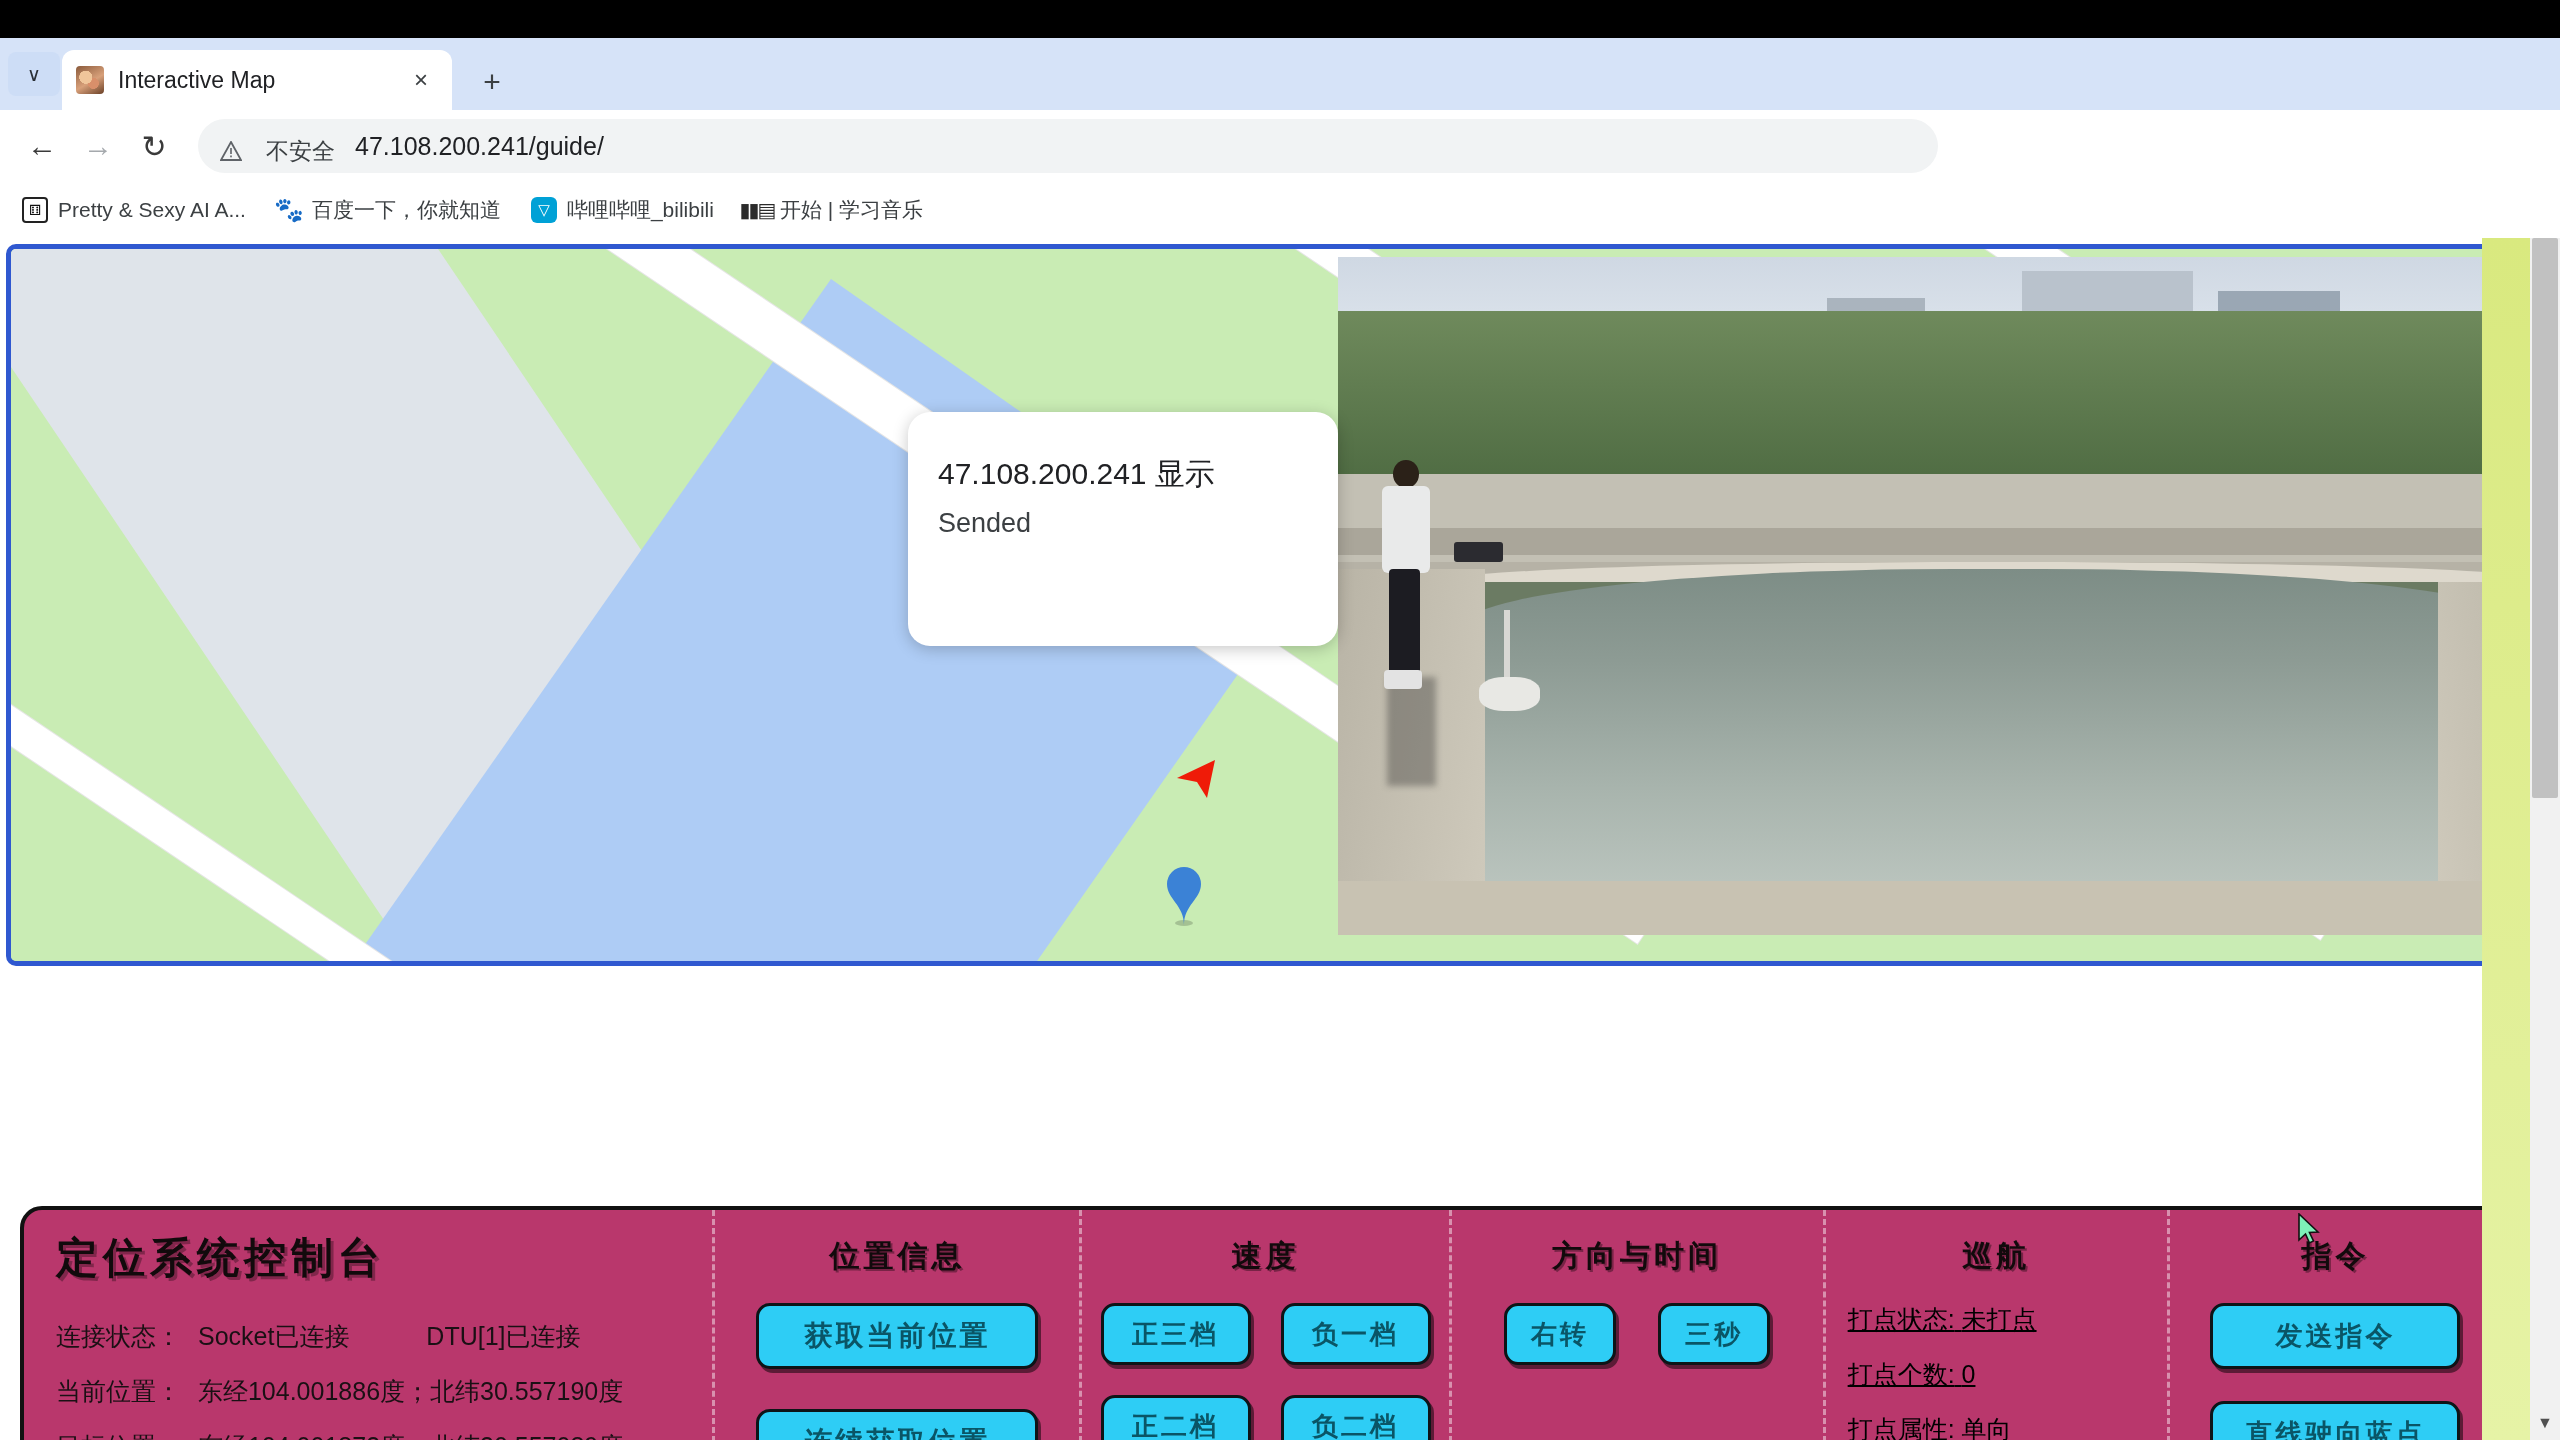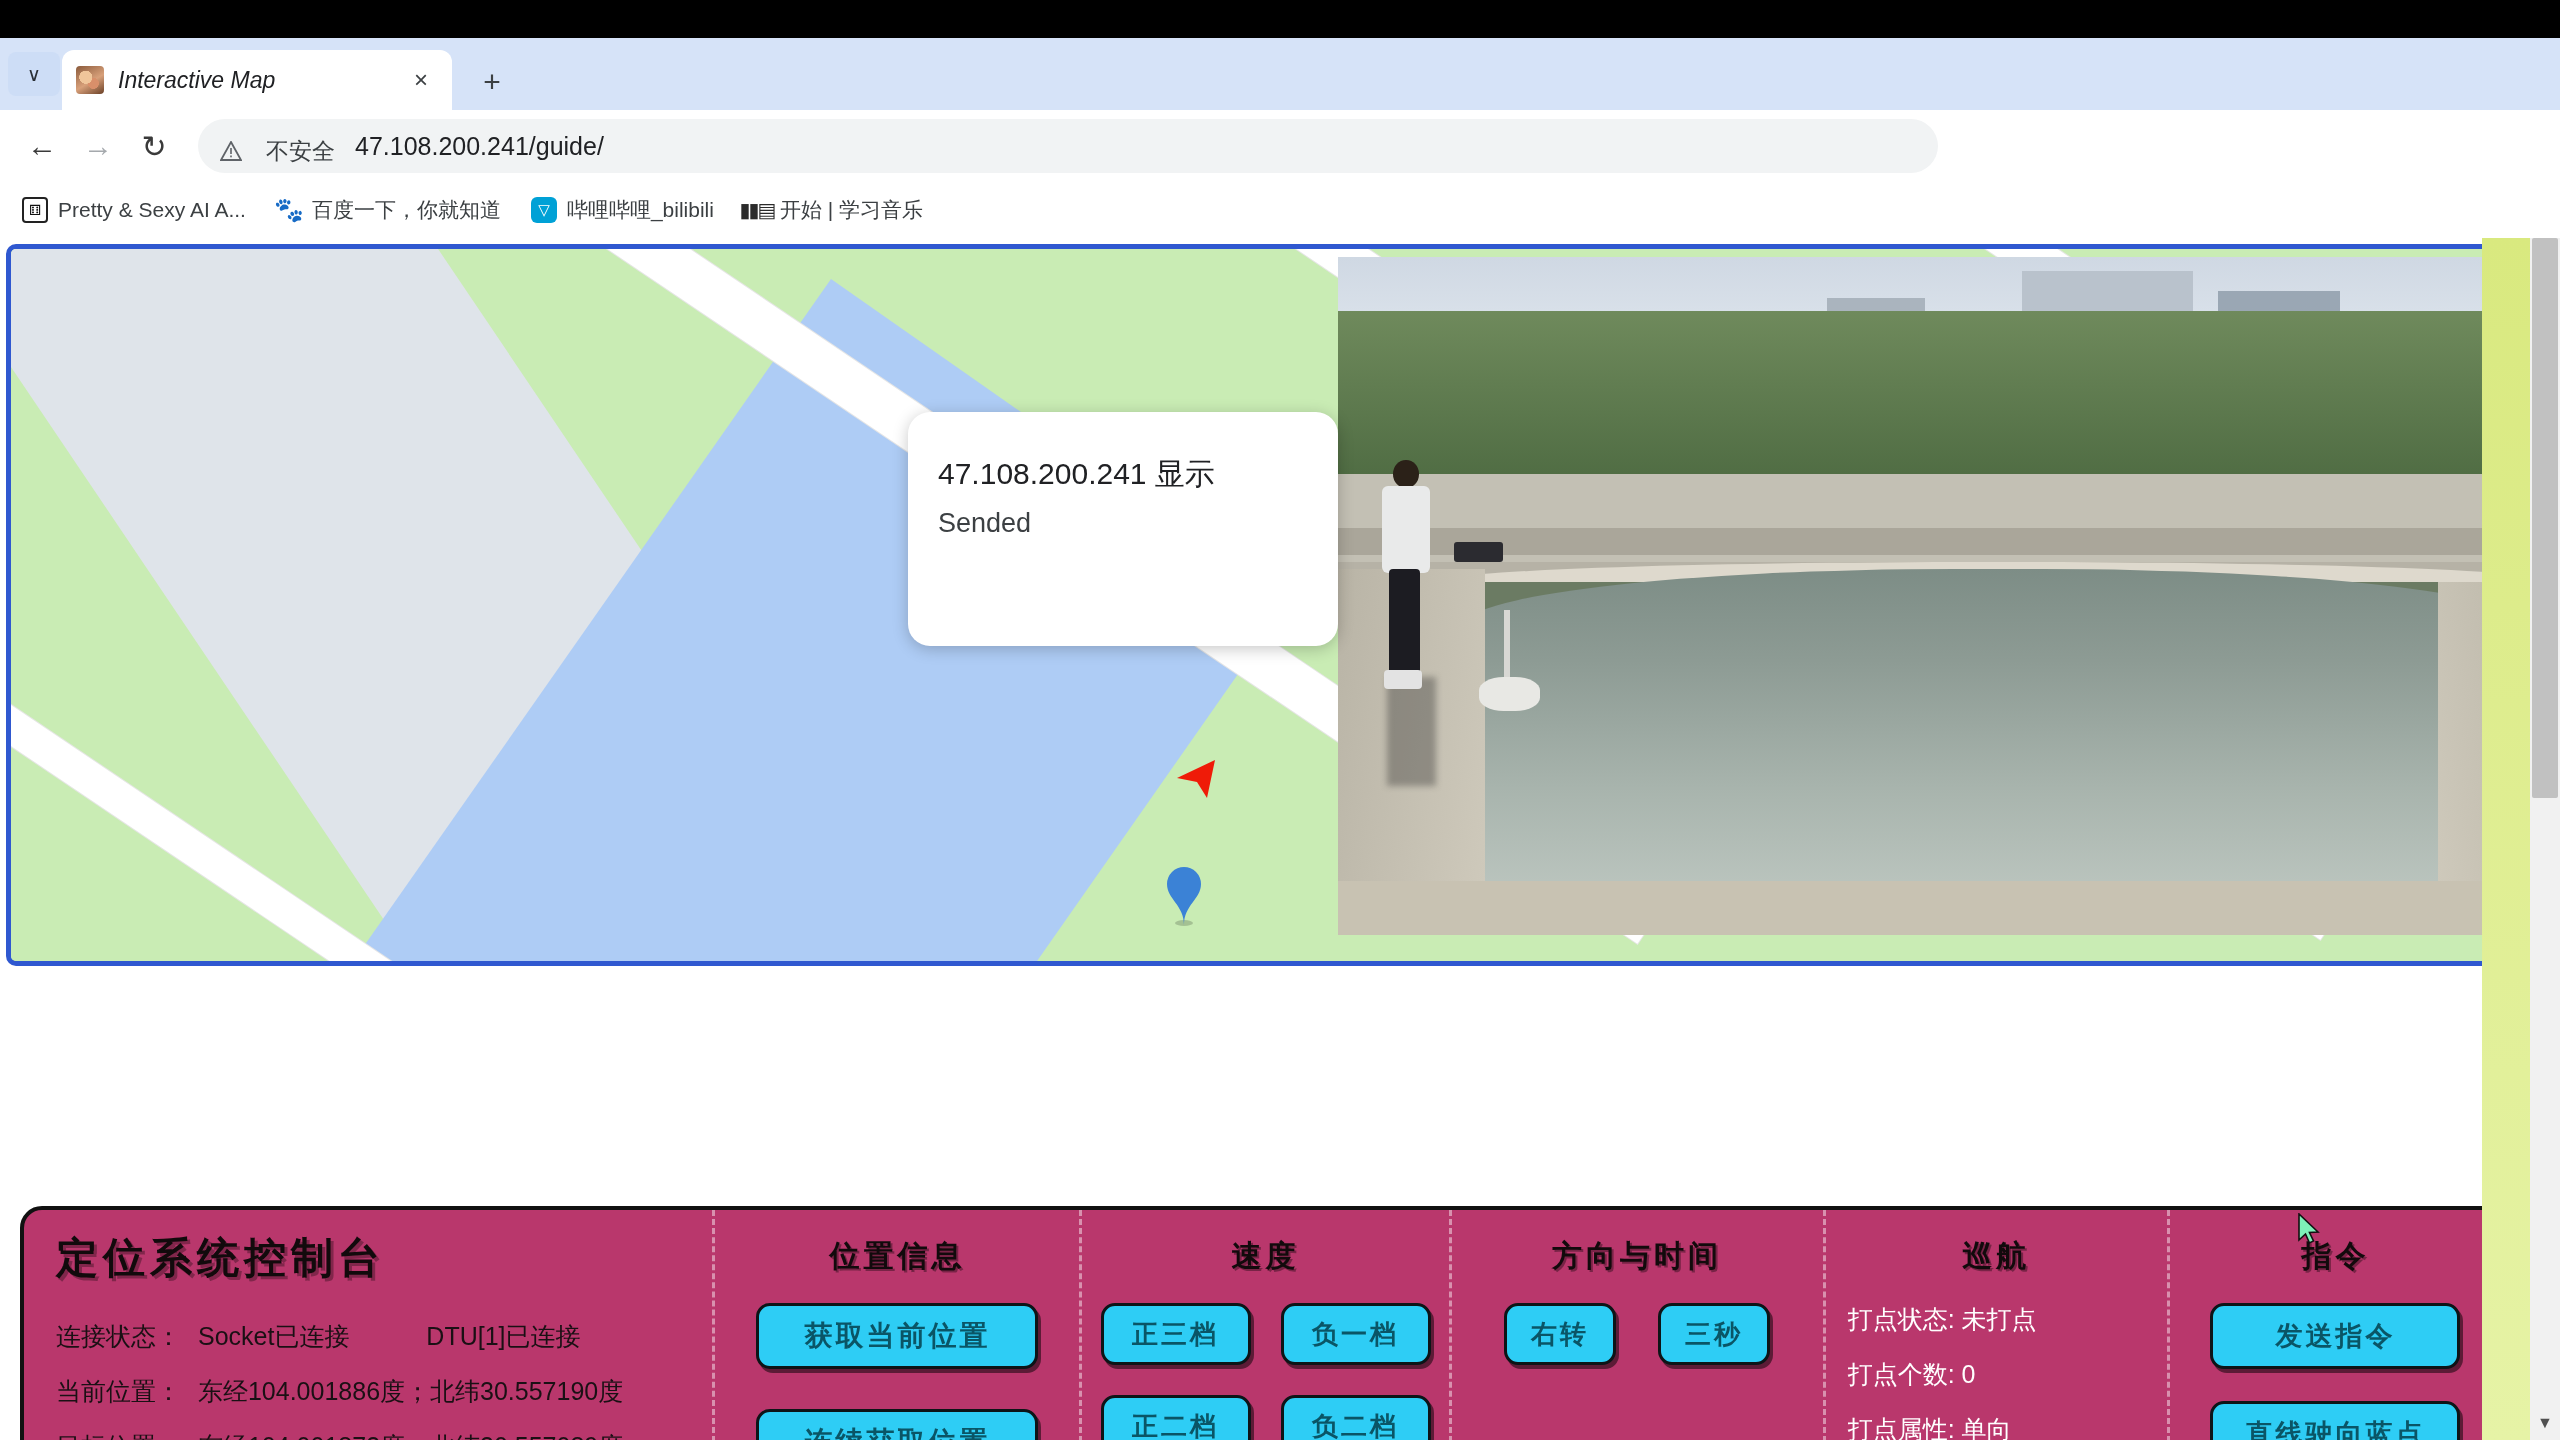--- a/index.html
+++ b/index.html
@@ -28,21 +28,21 @@
     background:#fff; border-radius:12px 12px 0 0;
     display:flex; align-items:center; padding:0 14px;
   }
   .tab-fav {
     width:28px; height:28px; border-radius:4px; flex:none;
     background:
       radial-gradient(circle at 35% 40%, #f0c59a 0 26%, transparent 27%),
       radial-gradient(circle at 62% 62%, #d98f6a 0 22%, transparent 23%),
       linear-gradient(150deg,#8a5a3b,#d8a07a 55%,#6a4027);
   }
-  .tab-title { flex:1; margin-left:14px; font-size:23px; color:#202124; white-space:nowrap; overflow:hidden;font-style:italic; }
+  .tab-title { flex:1; margin-left:14px; font-size:23px; color:#202124; white-space:nowrap; overflow:hidden; }
   .tab-close { width:34px; height:34px; display:flex; align-items:center; justify-content:center;
                color:#3c4043; font-size:24px; border-radius:50%; }
   .newtab {
     position:absolute; left:470px; top:22px; width:44px; height:44px;
     display:flex; align-items:center; justify-content:center;
     color:#3c4043; font-size:30px; border-radius:50%;
   }
 
   .toolbar { position:relative; height:72px; background:#fff; display:flex; align-items:center; padding-left:14px; }
   .nav-btn { width:56px; height:56px; border-radius:50%; display:flex; align-items:center; justify-content:center;
@@ -177,21 +177,21 @@
     cursor:pointer; user-select:none;
   }
   .btn-wide { width:282px; height:66px; font-size:28px; margin:0 auto 40px; }
   .btn-small { width:150px; height:62px; font-size:26px; }
   .btn-tiny { width:112px; height:62px; font-size:26px; }
   .btn-cmd { width:250px; height:66px; font-size:27px; margin:0 auto 32px; }
 
   .grid2 { display:flex; justify-content:center; gap:30px; margin-bottom:30px; }
   .grid2-dir { display:flex; justify-content:center; gap:42px; margin-bottom:30px; }
 
-  .cruise-line { font-size:25px; color:#ffffff; margin:0 0 22px 22px; }
+  .cruise-line { font-size:25px; color:#000000; margin:0 0 22px 22px;text-decoration:underline; }
 
   
   .vscroll { position:absolute; right:0; top:0; width:30px; height:1202px; background:#f1f1f1; }
   .vscroll .thumb { position:absolute; top:0; left:2px; width:26px; height:560px; background:#c1c1c1; border-radius:2px; }
   .vscroll .arrow-d { position:absolute; bottom:8px; left:0; width:30px; text-align:center; color:#505050; font-size:16px; }
   .page-right-edge { position:absolute; right:30px; top:0; width:48px; height:1202px;
                      background:linear-gradient(180deg,#d9e97f,#e6f3a6); }
 
   
   .cursor { position:absolute; left:2297px; top:1213px; width:26px; height:34px; z-index:50; }

